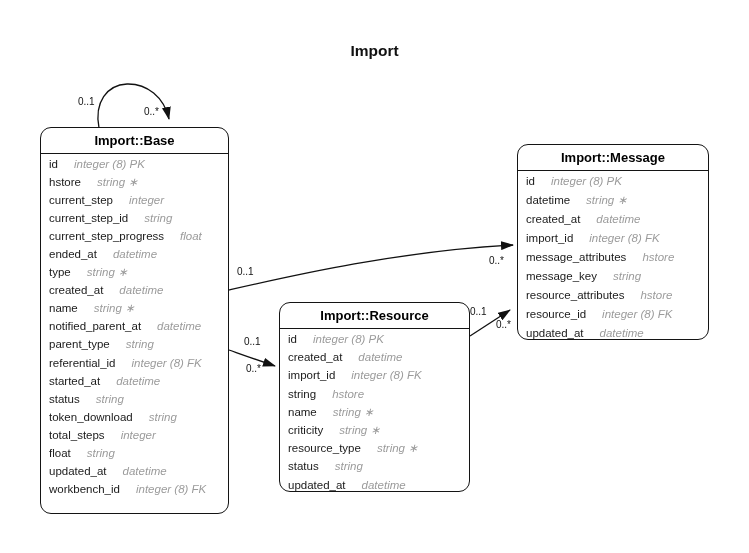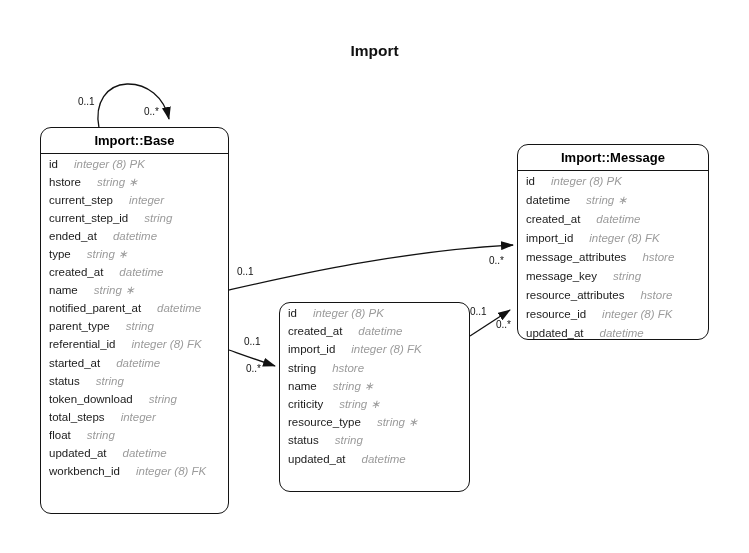--- a/index.html
+++ b/index.html
@@ -54,20 +54,24 @@
       </div>
         <div class="row">
         <span class="fname">current_step</span>
         <span class="ftype">integer</span>
       </div>
         <div class="row">
         <span class="fname">current_step_id</span>
         <span class="ftype">string</span>
       </div>
         <div class="row">
+        <span class="fname">current_step_progress</span>
+        <span class="ftype">float</span>
+      </div>
+        <div class="row">
         <span class="fname">ended_at</span>
         <span class="ftype">datetime</span>
       </div>
         <div class="row">
         <span class="fname">type</span>
         <span class="ftype">string ∗</span>
       </div>
         <div class="row">
         <span class="fname">created_at</span>
         <span class="ftype">datetime</span>
@@ -113,20 +117,21 @@
         <span class="ftype">datetime</span>
       </div>
         <div class="row">
         <span class="fname">workbench_id</span>
         <span class="ftype">integer (8) FK</span>
       </div>
       </div>
   </div>
 
   <div class="entity e-resource">
+    <div class="entity-header">Import::Resource</div>
     <div class="entity-fields">
 
     <div class="row">
         <span class="fname">id</span>
         <span class="ftype">integer (8) PK</span>
       </div>
         <div class="row">
         <span class="fname">created_at</span>
         <span class="ftype">datetime</span>
       </div>

